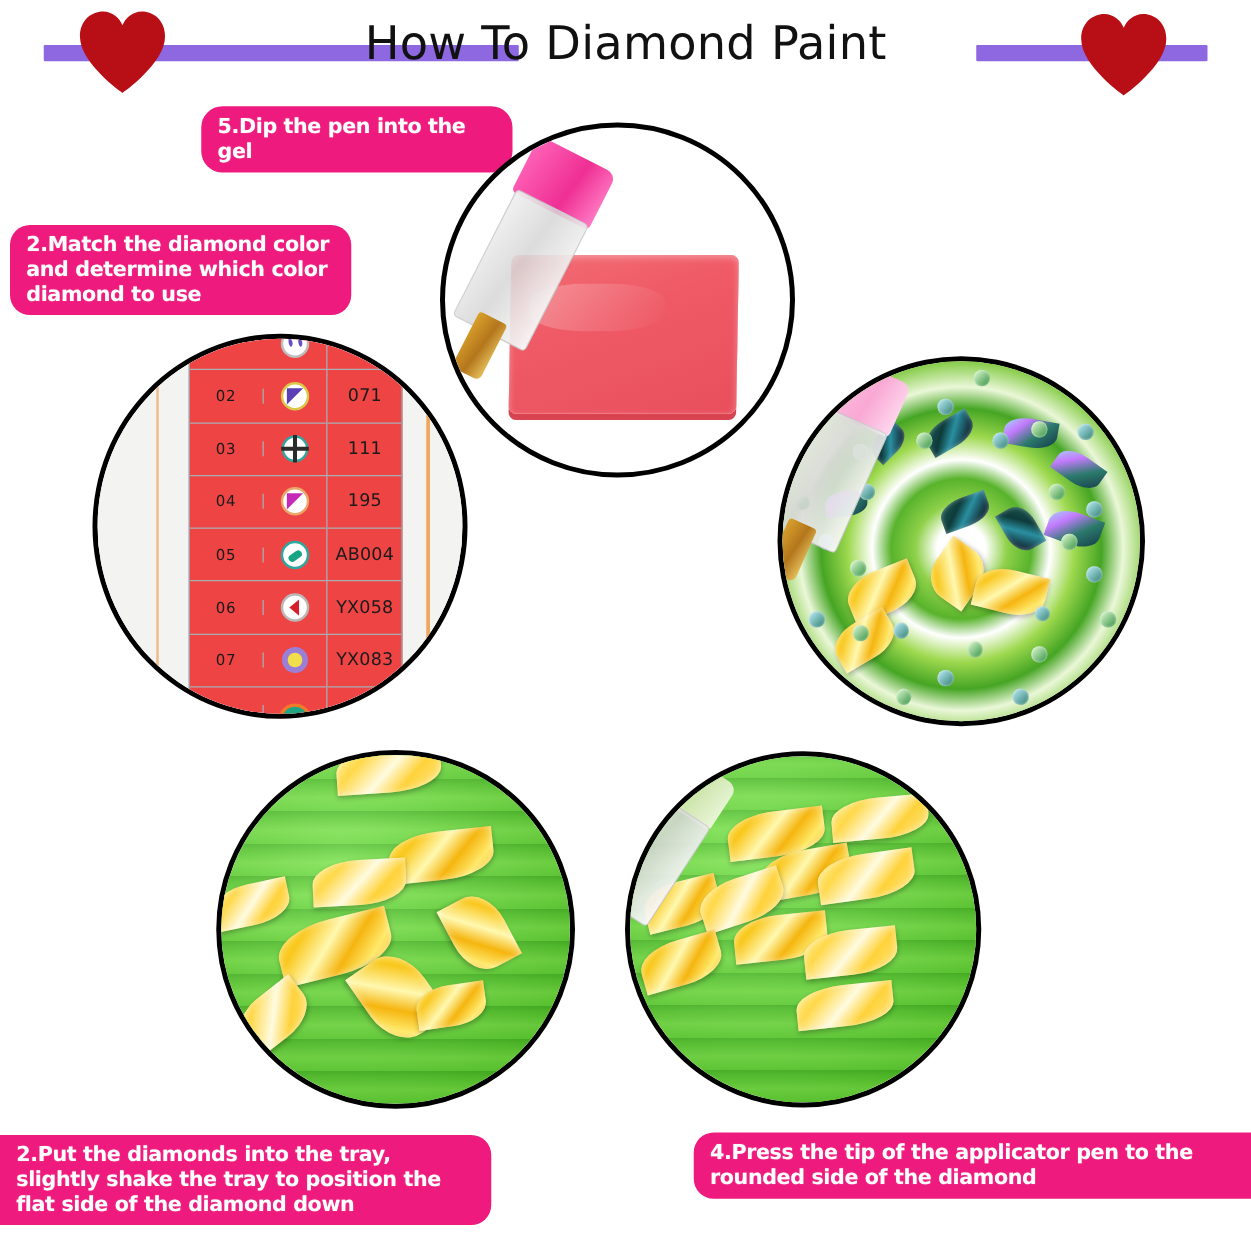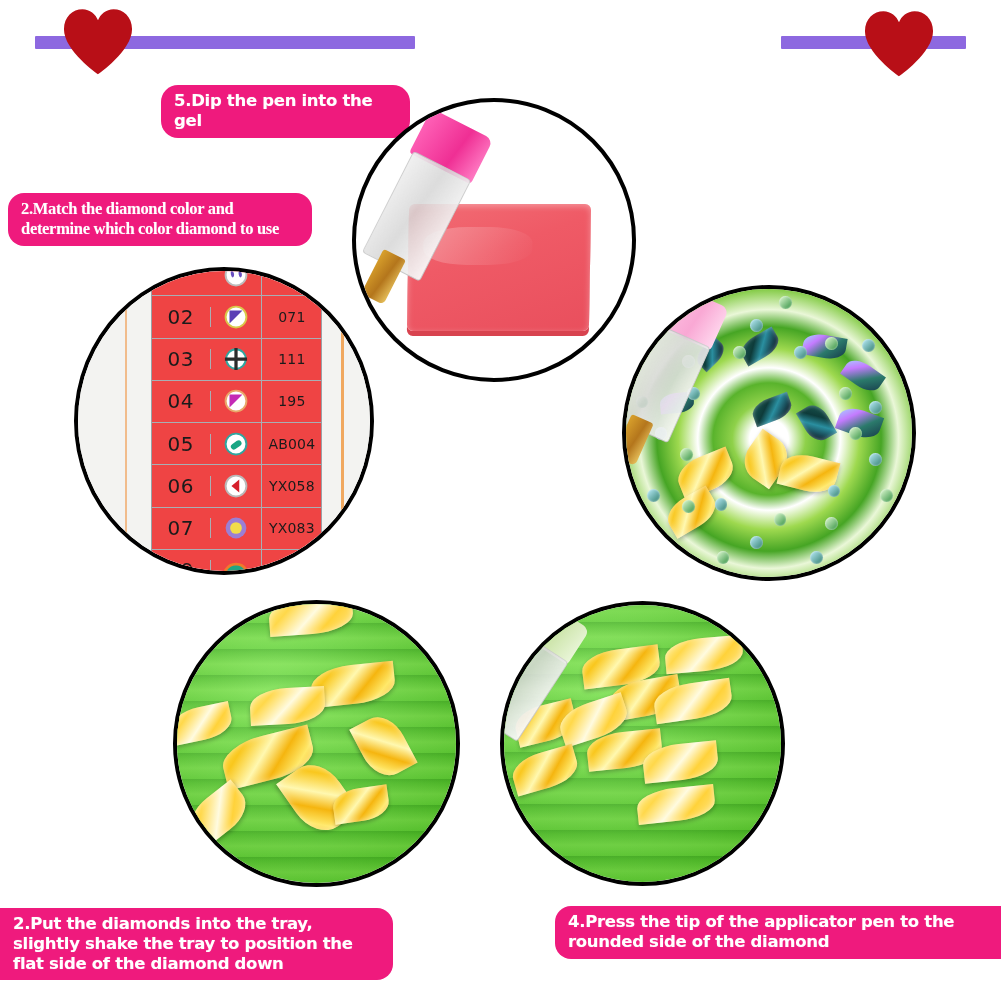--- a/index.html
+++ b/index.html
@@ -36,21 +36,21 @@
     font-family:"DejaVu Sans", sans-serif;
     font-weight:700;
     font-size:16.5px;
     line-height:1.20;
     padding:6px 13px 7px 13px;
     box-sizing:border-box;
     letter-spacing:-0.3px;
     text-shadow:0 0 1px rgba(255,255,255,.35);
   }
   #tag1{left:161px;top:85px;width:249px;border-radius:17px;}
-  #tag2{left:8px;top:193px;width:304px;font-family:Liberation Serif, serif;}
+  #tag2{left:8px;top:180px;width:273px;}
   #tag5{left:716px;top:209px;width:285px;border-radius:18px;}
   #tag3{left:0px;top:908px;width:393px;border-radius:0 16px 16px 0;}
   #tag4{left:555px;top:906px;width:446px;border-radius:16px 0 0 16px;}
 
   
   .photo{
     position:absolute;border-radius:50%;
     border:4px solid #000;
     box-sizing:border-box;
     overflow:hidden;
@@ -114,21 +114,21 @@
   }
   .crow{
     flex:1 1 0;display:flex;align-items:center;
     border-bottom:1.5px solid #a8aeb4;
     min-height:0;
   }
   .crow:first-child{border-top:1.5px solid #a8aeb4;}
   .c-num{
     flex:0 0 34%;text-align:center;
     font-family:"DejaVu Sans", sans-serif;
-    font-size:20px;color:#1b1b1b;letter-spacing:.5px;
+    font-size:12px;color:#1b1b1b;letter-spacing:.5px;
     border-right:1.5px solid #a8aeb4;
     line-height:1;
   }
   .c-sym{
     flex:0 0 30%;display:flex;align-items:center;justify-content:center;
     border-right:1.5px solid #a8aeb4;height:100%;
   }
   .c-code{
     flex:1 1 auto;text-align:center;
     font-family:"DejaVu Sans", sans-serif;
@@ -191,20 +191,21 @@
       <path d="M50 92 C50 92 4 60 4 31 C4 14 16 4 29 4 C39 4 47 11 50 19 C53 11 61 4 71 4 C84 4 96 14 96 31 C96 60 50 92 50 92 Z" fill="#b80f17"></path>
     </svg>
   </div>
 
   <div class="heart right">
     <svg viewBox="0 0 100 94" aria-hidden="true">
       <path d="M50 92 C50 92 4 60 4 31 C4 14 16 4 29 4 C39 4 47 11 50 19 C53 11 61 4 71 4 C84 4 96 14 96 31 C96 60 50 92 50 92 Z" fill="#b80f17"></path>
     </svg>
   </div>
 
+  <div class="page-title">How To Diamond Paint</div>
 
   <div class="tag" id="tag1">5.Dip the pen into the gel</div>
 
   <div class="photo" id="photo1">
     <div class="inner">
       <div class="gelpad"></div>
       <div class="pen">
         <div class="cap"></div>
         <div class="barrel"></div>
         <div class="tipmetal"></div>

